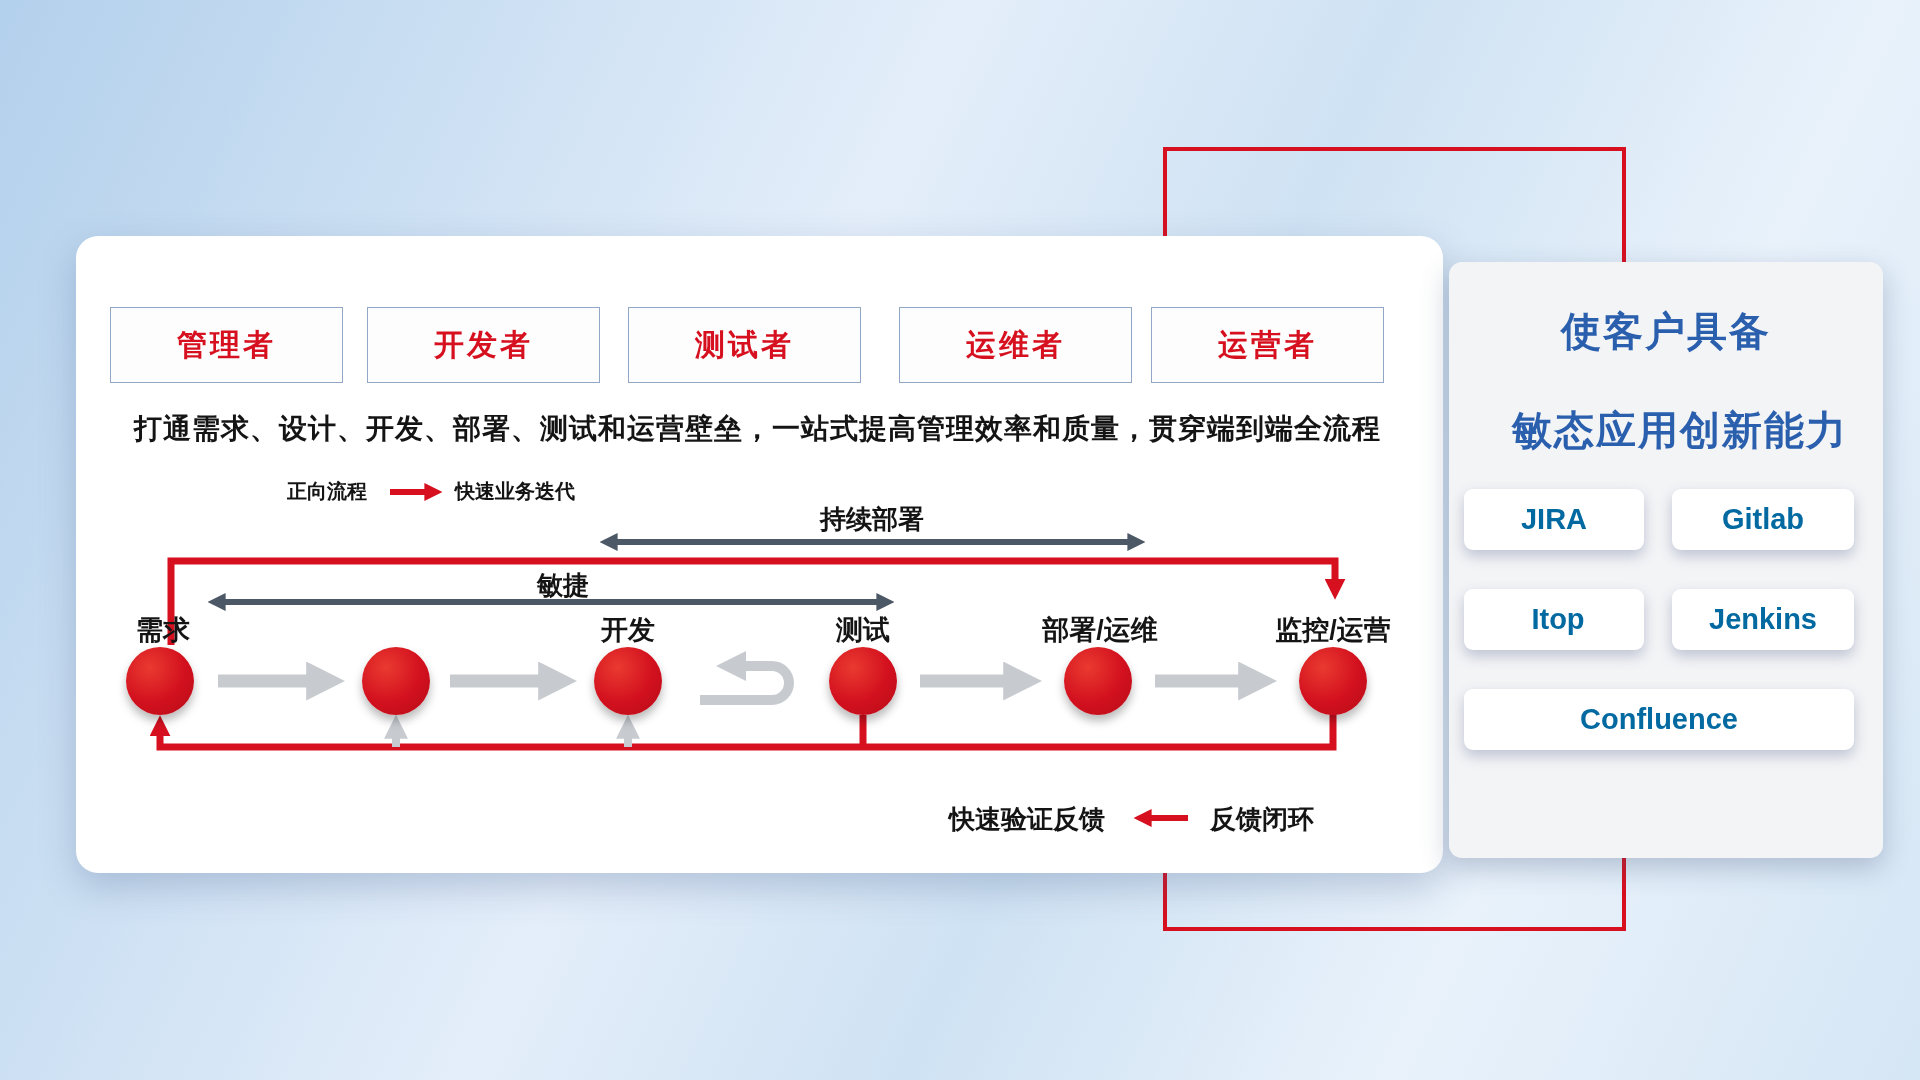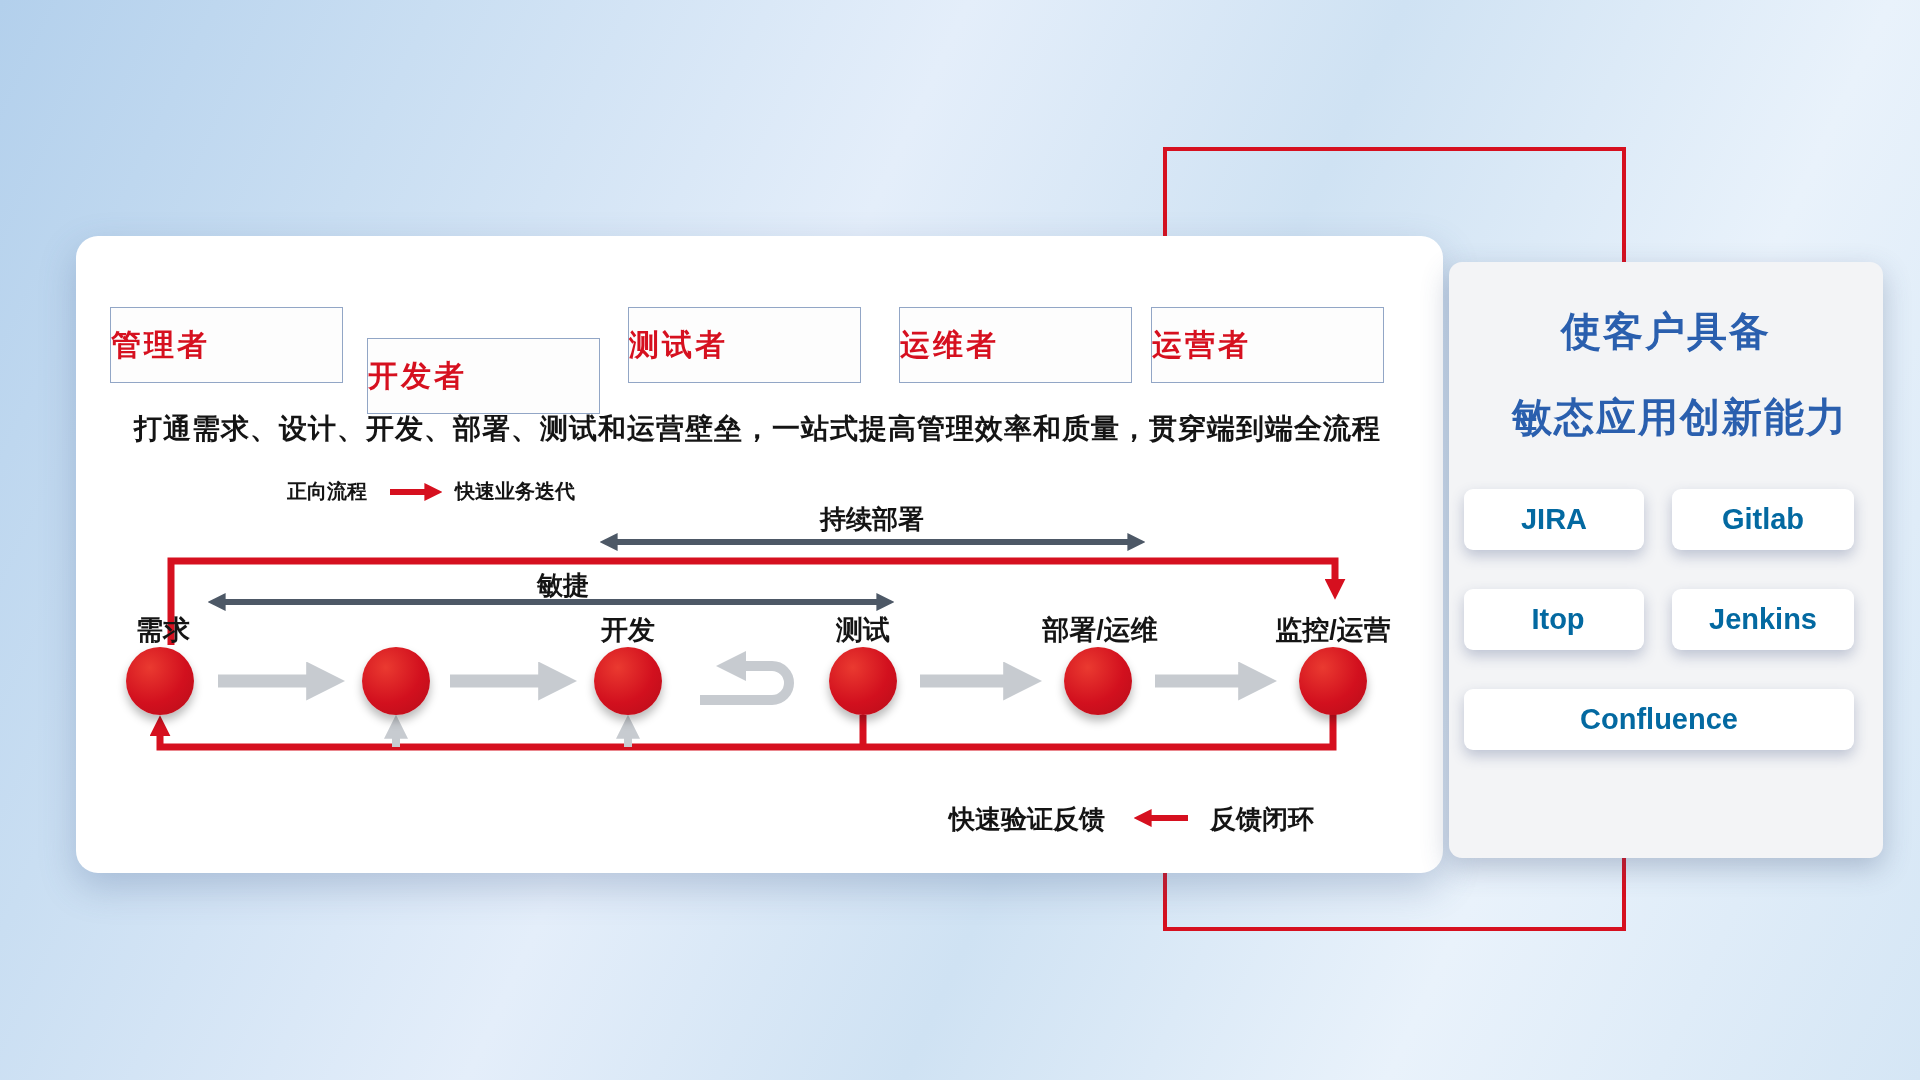--- a/index.html
+++ b/index.html
@@ -24,23 +24,23 @@
   .main-panel {
     position:absolute; left:76px; top:236px; width:1367px; height:637px;
     background:#ffffff; border-radius:22px;
     box-shadow:0 14px 36px rgba(70,95,140,.28);
   }
 
   .role-box {
     position:absolute; top:71px; width:233px; height:76px;
     background:#fdfdfd; border:1.5px solid #92a6c6;
     color:#d6101f; font-size:30px; font-weight:bold;
-    text-align:left; line-height:73px; letter-spacing:3px;
+    text-align:center; line-height:73px; letter-spacing:3px;
   }
-  .role-1 { left:34px; }  .role-2 { left:291px;margin-top:31px; } .role-3 { left:552px; }
+  .role-1 { left:34px; }  .role-2 { left:291px; } .role-3 { left:552px; }
   .role-4 { left:823px; } .role-5 { left:1075px; }
 
   .subtitle {
     position:absolute; left:58px; top:174px; white-space:nowrap;
     color:#141414; font-size:28px; font-weight:bold; letter-spacing:1px;
   }
 
   .legend-label, .legend-desc {
     position:absolute; color:#141414; font-size:20px; font-weight:bold; white-space:nowrap;
   }
@@ -78,21 +78,21 @@
     position:absolute; left:1449px; top:255px; width:434px; height:596px;
     background:#f3f4f6; border-radius:13px;
     box-shadow:0 10px 28px rgba(60,80,120,.30);
     margin-top:7px;
   }
   .rp-title {
     position:absolute; left:0; width:434px; text-align:center; white-space:nowrap;
     color:#2a5fae; font-size:40px; font-weight:bold; letter-spacing:2px;
   }
   .rp-title-1 { top:42px; }
-  .rp-title-2 { top:128px;padding-left:28px; }
+  .rp-title-2 { top:141px;padding-left:28px; }
 
   .tool-btn {
     position:absolute; height:61px; background:#ffffff; border-radius:9px;
     box-shadow:0 6px 14px rgba(50,70,120,.28);
     color:#0369a1; font-size:29px; font-weight:bold;
     text-align:center; line-height:61px;
   }
   .tb-jira       { left:15px;  top:227px; width:180px; }
   .tb-gitlab     { left:223px; top:227px; width:182px; }
   .tb-itop       { left:15px;  top:327px; width:180px;padding-left:8px; }

